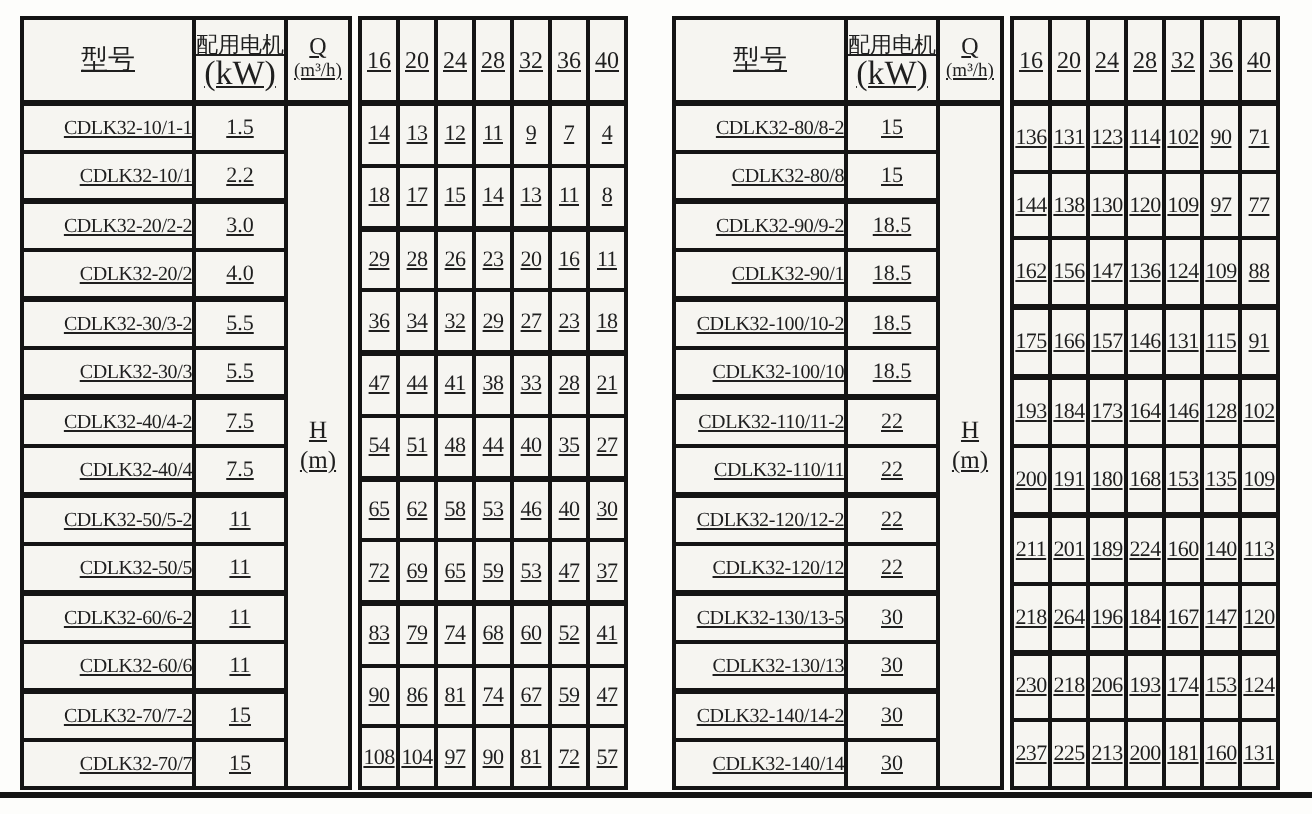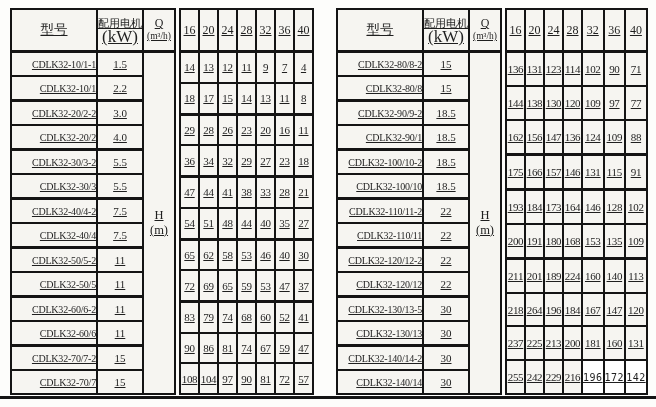--- a/index.html
+++ b/index.html
@@ -420,35 +420,35 @@
         </tr>
         <tr>
           <td class="headval">218</td>
           <td class="headval">264</td>
           <td class="headval">196</td>
           <td class="headval">184</td>
           <td class="headval">167</td>
           <td class="headval">147</td>
           <td class="headval">120</td>
         </tr>
+        <tr class="group-start">
+          <td class="headval">230</td>
+          <td class="headval">218</td>
+          <td class="headval">206</td>
+          <td class="headval">193</td>
+          <td class="headval">174</td>
+          <td class="headval">153</td>
+          <td class="headval">124</td>
+        </tr>
         <tr>
           <td class="headval">237</td>
           <td class="headval">225</td>
           <td class="headval">213</td>
           <td class="headval">200</td>
           <td class="headval">181</td>
           <td class="headval">160</td>
           <td class="headval">131</td>
         </tr>
-        <tr>
-          <td class="headval">255</td>
-          <td class="headval">242</td>
-          <td class="headval">229</td>
-          <td class="headval">216</td>
-          <td class="headval overlay">196</td>
-          <td class="headval overlay">172</td>
-          <td class="headval overlay">142</td>
-        </tr>
       </tbody>
   </table>
 </div>
 
 <div class="bottom-rule"></div>
 
 </body></html>

